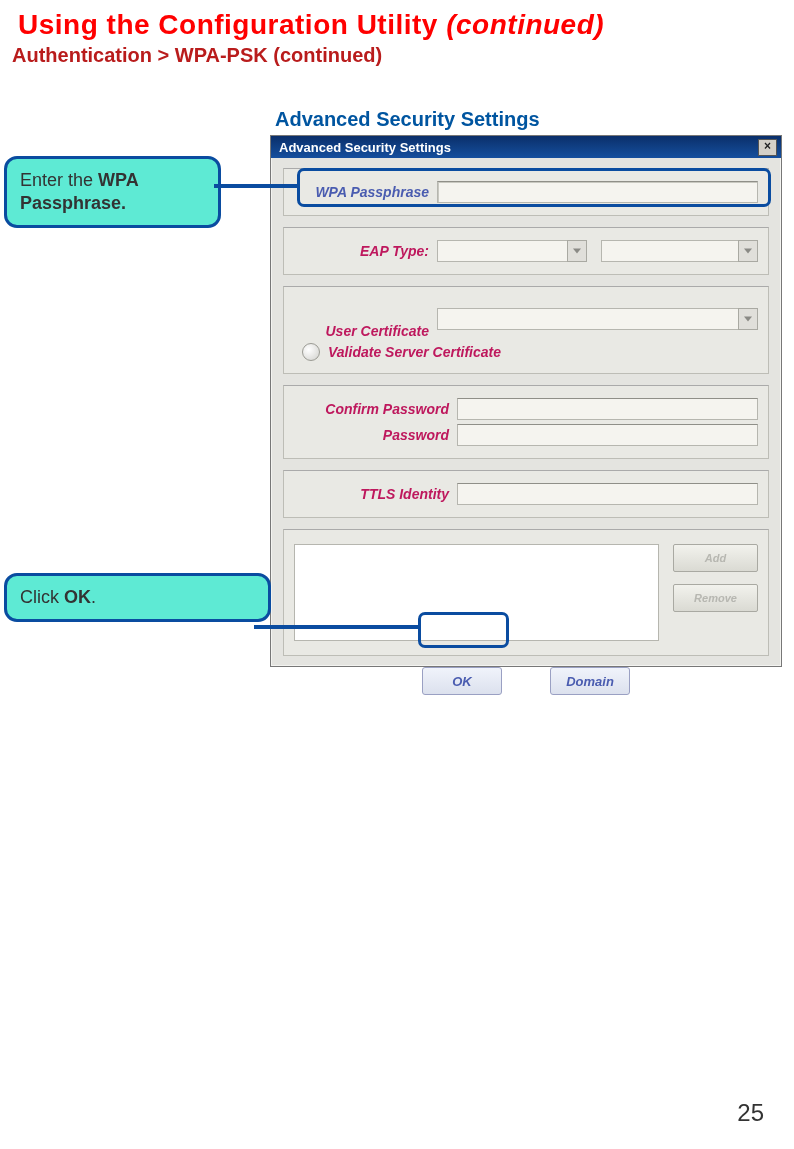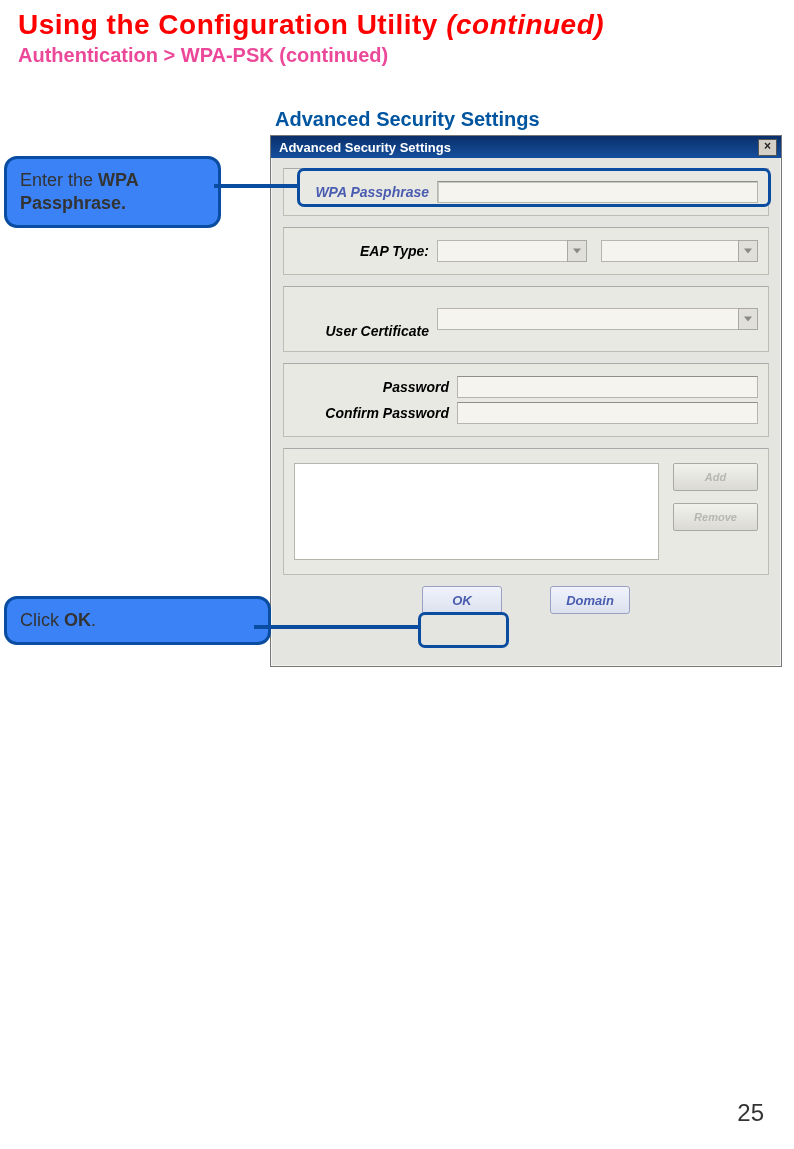--- a/index.html
+++ b/index.html
@@ -19,25 +19,25 @@
     font-size: 28px;
     font-weight: bold;
     color: #ff0000;
     letter-spacing: 0.5px;
   }
   .page-title .cont {
     font-style: italic;
   }
   .subtitle {
     position: absolute;
-    left: 18px;
+    left: 12px;
     top: 44px;
     font-size: 20px;
     font-weight: bold;
-    color: #ec4899;
+    color: #b91c1c;
   }
   .section-label {
     position: absolute;
     left: 275px;
     top: 108px;
     font-size: 20px;
     font-weight: bold;
     color: #0055a0;
   }
   
@@ -82,21 +82,21 @@
     background: #e9e9e4;
     margin-bottom: 11px;
     padding: 8px 10px;
   }
   .row {
     display: flex;
     align-items: center;
     margin: 4px 0;
   }
   .label {
-    color: #000000;
+    color: #be185d;
     font-size: 14px;
     font-style: italic;
     font-weight: bold;
     text-align: right;
     padding-right: 8px;
   }
   .label.dark {
     color: #6a6a68;
   }
   .input {
@@ -178,37 +178,37 @@
     font-weight: bold;
     color: #4a5cb0;
     display: flex;
     align-items: center;
     justify-content: center;
     border-radius: 3px;
   }
   
   .callout {
     position: absolute;
-    background: #3b82f6;
+    background: #5eead4;
     border: 3px solid #0a4ca0;
     border-radius: 13px;
     padding: 10px 13px;
     font-size: 18px;
     color: #333;
     line-height: 1.28;
   }
   .callout b { font-weight: bold; }
   .callout-1 {
     left: 4px;
     top: 156px;
     width: 185px;
   }
   .callout-2 {
     left: 4px;
-    top: 596px;
+    top: 573px;
     width: 235px;
   }
   .connector {
     position: absolute;
     height: 4px;
     background: #0a4ca0;
   }
   .conn1 { left: 214px; top: 184px; width: 85px; }
   .conn2 { left: 254px; top: 625px; width: 165px; }
   .highlight {
@@ -278,33 +278,43 @@
         <div class="label" style="width:135px;margin-top:24px;">User Certificate</div>
         <div class="select" style="flex:1;">
           <div class="sel-body" style="flex:1;"></div>
           <div class="sel-btn">
             <svg viewBox="0 0 10 6">
                 <path d="M0 0 L10 0 L5 6 Z" fill="#8a8a85"></path>
               </svg>
           </div>
         </div>
       </div>
-    </div>
-
-    <div class="group">
+      <div class="row">
+        <div class="radio"></div>
+        <div class="label" style="text-align:left;padding-right:0;">Validate Server Certificate</div>
+      </div>
+    </div>
+
+    <div class="group">
+      <div class="row">
+        <div class="label" style="width:155px;">Confirm Password</div>
+        <div class="input"></div>
+      </div>
       <div class="row">
         <div class="label" style="width:155px;">Password</div>
         <div class="input"></div>
       </div>
-      <div class="row">
-        <div class="label" style="width:155px;">Confirm Password</div>
+    </div>
+
+    <div class="group">
+      <div class="row">
+        <div class="label" style="width:155px;">TTLS Identity</div>
         <div class="input"></div>
       </div>
     </div>
-
 
     <div class="group" style="padding:10px;">
       <div class="row" style="align-items:stretch;">
         <div class="listbox"></div>
         <div class="side-buttons">
           <div class="btn">Add</div>
           <div class="btn">Remove</div>
         </div>
       </div>
     </div>

